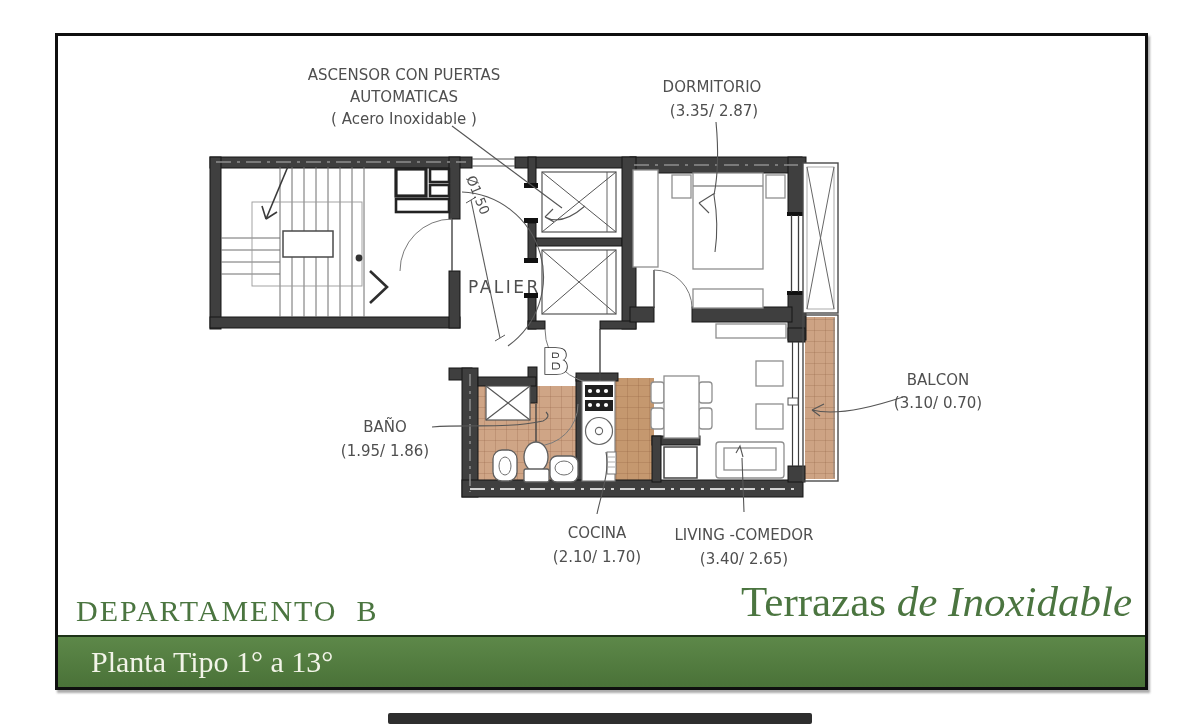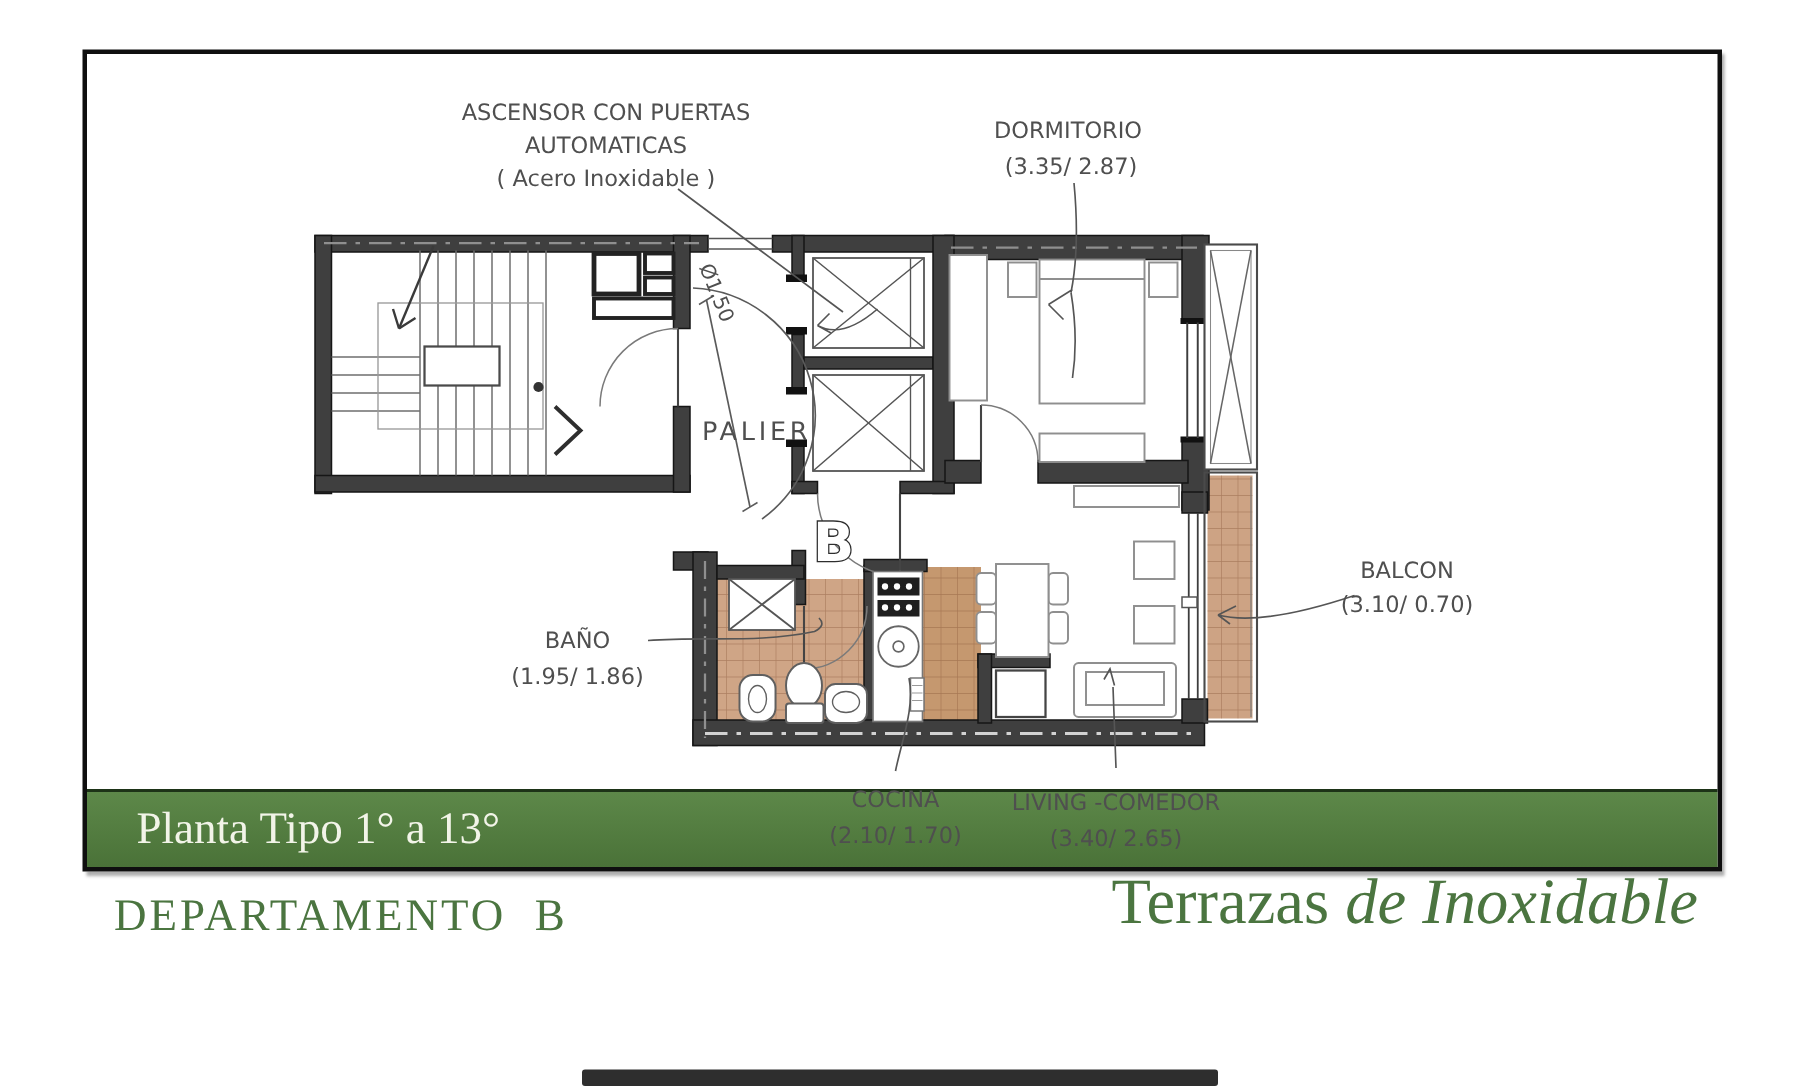--- a/index.html
+++ b/index.html
@@ -1,18 +1,18 @@
 <!DOCTYPE html>
 <html><head>
 <meta charset="utf-8">
 <style>
   html,body{margin:0;padding:0;background:#ffffff;width:1200px;height:725px;overflow:hidden;
     font-family:"Liberation Serif", serif;}
   #stage{position:relative;width:1200px;height:725px;background:#fff;}
-  #frame{position:absolute;left:55px;top:33px;width:1093px;height:548px;box-sizing:border-box;
+  #frame{position:absolute;left:55px;top:33px;width:1093px;height:657px;box-sizing:border-box;
     border:3px solid #0f0f0f;background:#fff;box-shadow:2px 3px 2px rgba(70,70,70,.45);}
   #green-bar{position:absolute;left:0;right:0;bottom:0;height:52px;box-sizing:border-box;
     background:linear-gradient(#5d8849,#4a7238);border-top:2px solid #1d3317;
     display:flex;justify-content:space-between;align-items:center;padding:0 16px 0 33px;}
   .bar-text{color:#f2f4e8;font-size:30px;white-space:pre;}
   #unit-title{position:absolute;left:76px;top:594px;font-size:30px;letter-spacing:2px;
     color:#4b7540;white-space:pre;}
   #project-title{position:absolute;right:68px;top:577px;font-size:43px;color:#4b7540;white-space:pre;}
   #project-title .it{font-style:italic;}
   #plan-svg{position:absolute;left:0;top:0;}

